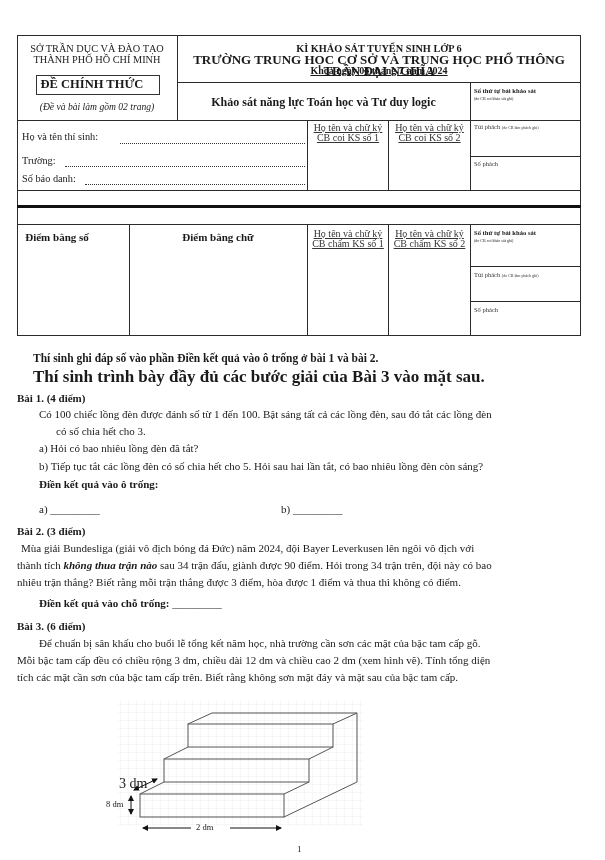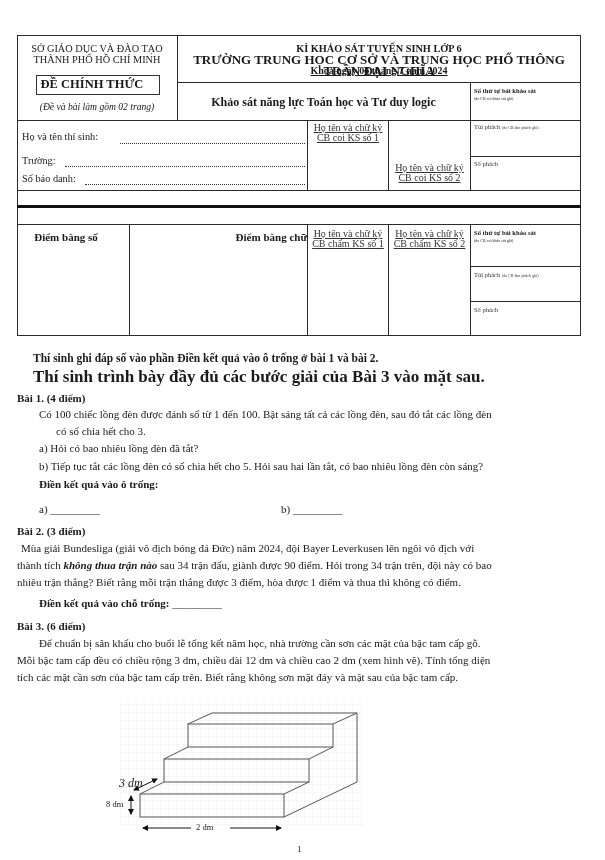--- a/index.html
+++ b/index.html
@@ -29,21 +29,21 @@
   <div class="line" style="left:177px;top:35px;width:1px;height:85px;"></div>
   <div class="line" style="left:177px;top:82px;width:404px;height:1px;"></div>
   <div class="line" style="left:470px;top:82px;width:1px;height:108px;"></div>
   <div class="line" style="left:17px;top:120px;width:564px;height:1px;"></div>
   <div class="line" style="left:307px;top:120px;width:1px;height:70px;"></div>
   <div class="line" style="left:388px;top:120px;width:1px;height:70px;"></div>
   <div class="line" style="left:470px;top:156px;width:111px;height:1px;"></div>
   <div class="line" style="left:17px;top:190px;width:564px;height:1px;"></div>
 
   <div class="abs center t10" style="left:17px;top:43px;width:160px;line-height:11px;color:#222;">
-    <div>SỞ GIÁO DỤC VÀ ĐÀO TẠO</div>
+    <div>SỞ TRẦN DỤC VÀ ĐÀO TẠO</div>
     <div>THÀNH PHỐ HỒ CHÍ MINH</div>
   </div>
   <div class="official-box"></div>
   <div class="abs center b" style="left:36px;top:77px;width:112px;font-size:12.5px;">ĐỀ CHÍNH THỨC</div>
   <div class="abs center i t9" style="left:17px;top:101px;width:160px;">(Đề và bài làm gồm 02 trang)</div>
 
   <div class="abs center b t10" style="left:177px;top:43px;width:404px;line-height:11px;">KÌ KHẢO SÁT TUYỂN SINH LỚP 6</div>
   <div class="abs center b" style="left:177px;top:54px;width:404px;font-size:13px;line-height:11px;">TRƯỜNG TRUNG HỌC CƠ SỞ VÀ TRUNG HỌC PHỔ THÔNG TRẦN ĐẠI NGHĨA</div>
   <div class="abs center b t8" style="left:177px;top:65px;width:404px;line-height:11px;">Khóa ngày 04 tháng 7 năm 2024</div>
 
@@ -52,21 +52,21 @@
   <div class="abs tiny" style="left:474px;top:96px;">(do CB coi khảo sát ghi)</div>
 
   <div class="abs t10" style="left:22px;top:131px;">Họ và tên thí sinh:</div>
   <div class="dotted" style="left:120px;top:143px;width:185px;"></div>
   <div class="abs t10" style="left:22px;top:155px;">Trường:</div>
   <div class="dotted" style="left:65px;top:166px;width:240px;"></div>
   <div class="abs t10" style="left:22px;top:173px;">Số báo danh:</div>
   <div class="dotted" style="left:85px;top:184px;width:220px;"></div>
 
   <div class="abs center t8" style="left:308px;top:123px;width:80px;line-height:10px;color:#333;">Họ tên và chữ ký CB coi KS số 1</div>
-  <div class="abs center t8" style="left:389px;top:123px;width:81px;line-height:10px;color:#333;margin-top:40px;">Họ tên và chữ ký CB coi KS số 2</div>
+  <div class="abs center t8" style="left:389px;top:123px;width:81px;line-height:10px;color:#333;">Họ tên và chữ ký CB coi KS số 2</div>
 
   <div class="abs" style="left:474px;top:123px;font-size:6.5px;color:#333;">
     <span>Túi phách</span>
     <span class="tiny">(do CB làm phách ghi)</span>
   </div>
   <div class="abs" style="left:474px;top:160px;font-size:6.5px;color:#333;">Số phách</div>
 </div>
 
 <div class="line" style="left:17px;top:190px;width:1px;height:146px;"></div>
 <div class="line" style="left:580px;top:190px;width:1px;height:146px;"></div>
@@ -75,22 +75,22 @@
 
 <div>
   <div class="line" style="left:129px;top:224px;width:1px;height:111px;"></div>
   <div class="line" style="left:307px;top:224px;width:1px;height:111px;"></div>
   <div class="line" style="left:388px;top:224px;width:1px;height:111px;"></div>
   <div class="line" style="left:470px;top:224px;width:1px;height:111px;"></div>
   <div class="line" style="left:470px;top:266px;width:111px;height:1px;"></div>
   <div class="line" style="left:470px;top:301px;width:111px;height:1px;"></div>
   <div class="line" style="left:17px;top:335px;width:564px;height:1px;"></div>
 
-  <div class="abs center b t11" style="left:10px;top:231px;width:112px;">Điểm bằng số</div>
-  <div class="abs center b t11" style="left:129px;top:231px;width:178px;text-align:right;">Điểm bằng chữ</div>
+  <div class="abs center b t11" style="left:1px;top:231px;width:112px;">Điểm bằng số</div>
+  <div class="abs center b t11" style="left:129px;top:231px;width:178px;">Điểm bằng chữ</div>
   <div class="abs center t8" style="left:308px;top:229px;width:80px;line-height:10px;color:#333;">Họ tên và chữ ký CB chấm KS số 1</div>
   <div class="abs center t8" style="left:389px;top:229px;width:81px;line-height:10px;color:#333;">Họ tên và chữ ký CB chấm KS số 2</div>
   <div class="abs b" style="left:474px;top:229px;font-size:6.6px;">Số thứ tự bài khảo sát</div>
   <div class="abs tiny" style="left:474px;top:238px;">(do CB coi khảo sát ghi)</div>
   <div class="abs" style="left:474px;top:271px;font-size:6.5px;color:#333;">
     <span>Túi phách</span>
     <span class="tiny">(do CB làm phách ghi)</span>
   </div>
   <div class="abs" style="left:474px;top:306px;font-size:6.5px;color:#333;">Số phách</div>
 </div>
@@ -169,18 +169,18 @@
       <line x1="284" y1="817" x2="357" y2="782"></line>
     </g>
 
     <g stroke="#111" stroke-width="1">
       <line x1="134" y1="790" x2="157" y2="779" marker-end="url(#arr)" marker-start="url(#arrs)"></line>
       <line x1="131" y1="796" x2="131" y2="814" marker-end="url(#arr)" marker-start="url(#arrs)"></line>
       <line x1="143" y1="828" x2="191" y2="828" marker-start="url(#arrs)"></line>
       <line x1="230" y1="828" x2="281" y2="828" marker-end="url(#arr)"></line>
     </g>
   </svg>
-  <div class="abs" style="left:119px;top:776px;font-size:12px;font-style:italic;">3 dm</div>
+  <div class="abs" style="left:119px;top:776px;font-size:14px;">3 dm</div>
   <div class="abs" style="left:106px;top:799px;font-size:8.5px;">8 dm</div>
   <div class="abs" style="left:196px;top:822px;font-size:8.5px;">2 dm</div>
 </div>
 
 <div class="abs" style="left:297px;top:844px;font-size:9px;">1</div>
 
 </body></html>

